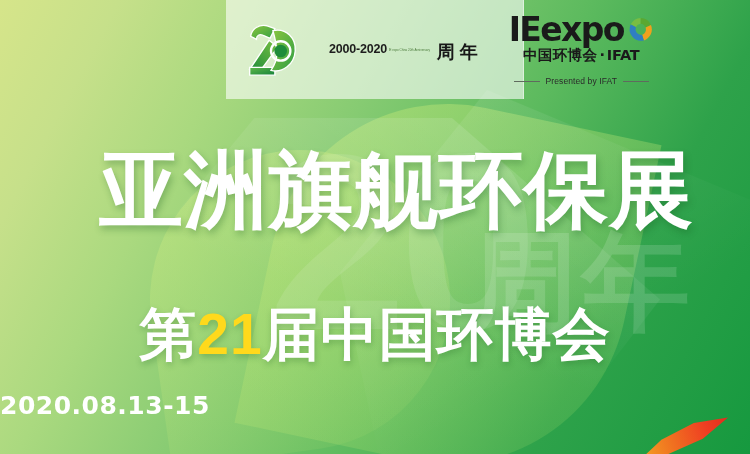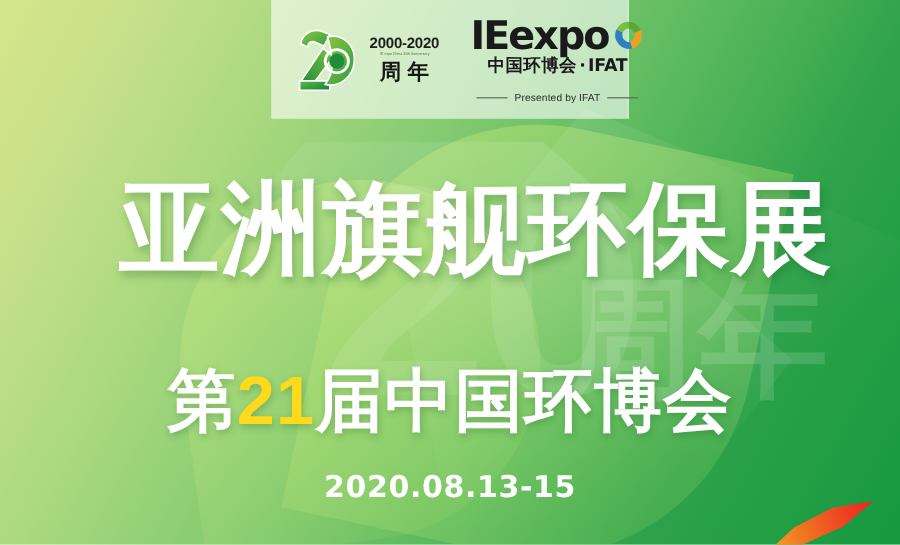--- a/index.html
+++ b/index.html
@@ -98,21 +98,21 @@
     padding: 0 14px;
     border-right: 1px solid rgba(255,255,255,.45);
   }
   .logo-left {
     display: flex;
     align-items: center;
     gap: 6px;
     flex: 0 0 auto;
   }
   .mark-20 { width: 62px; height: 62px; flex: 0 0 auto; }
-  .anniv-text { display: flex; flex-direction: column; align-items: center; }
+  .anniv-text { display: flex; flex-direction: row; align-items: center; margin-left: 21px; }
   .anniv-years {
     font-size: 12.5px;
     font-weight: 700;
     color: #1d1d1d;
     letter-spacing: -.2px;
     line-height: 1;
   }
   .anniv-micro {
     font-size: 3.2px;
     color: #4a7a3a;
@@ -241,20 +241,21 @@
   
   .datebar {
     position: absolute;
     left: 0; right: 0; top: 393px;
     display: flex;
     justify-content: center;
     align-items: baseline;
     gap: 26px;
     color: #ffffff;
     white-space: nowrap;
+    flex-direction: column;
   }
   .datebar .date {
     font-size: 25px;
     font-weight: 700;
     letter-spacing: .5px;
     line-height: 1;
     font-family: "DejaVu Sans", sans-serif;
   }
   .datebar .venue {
     font-size: 25px;

